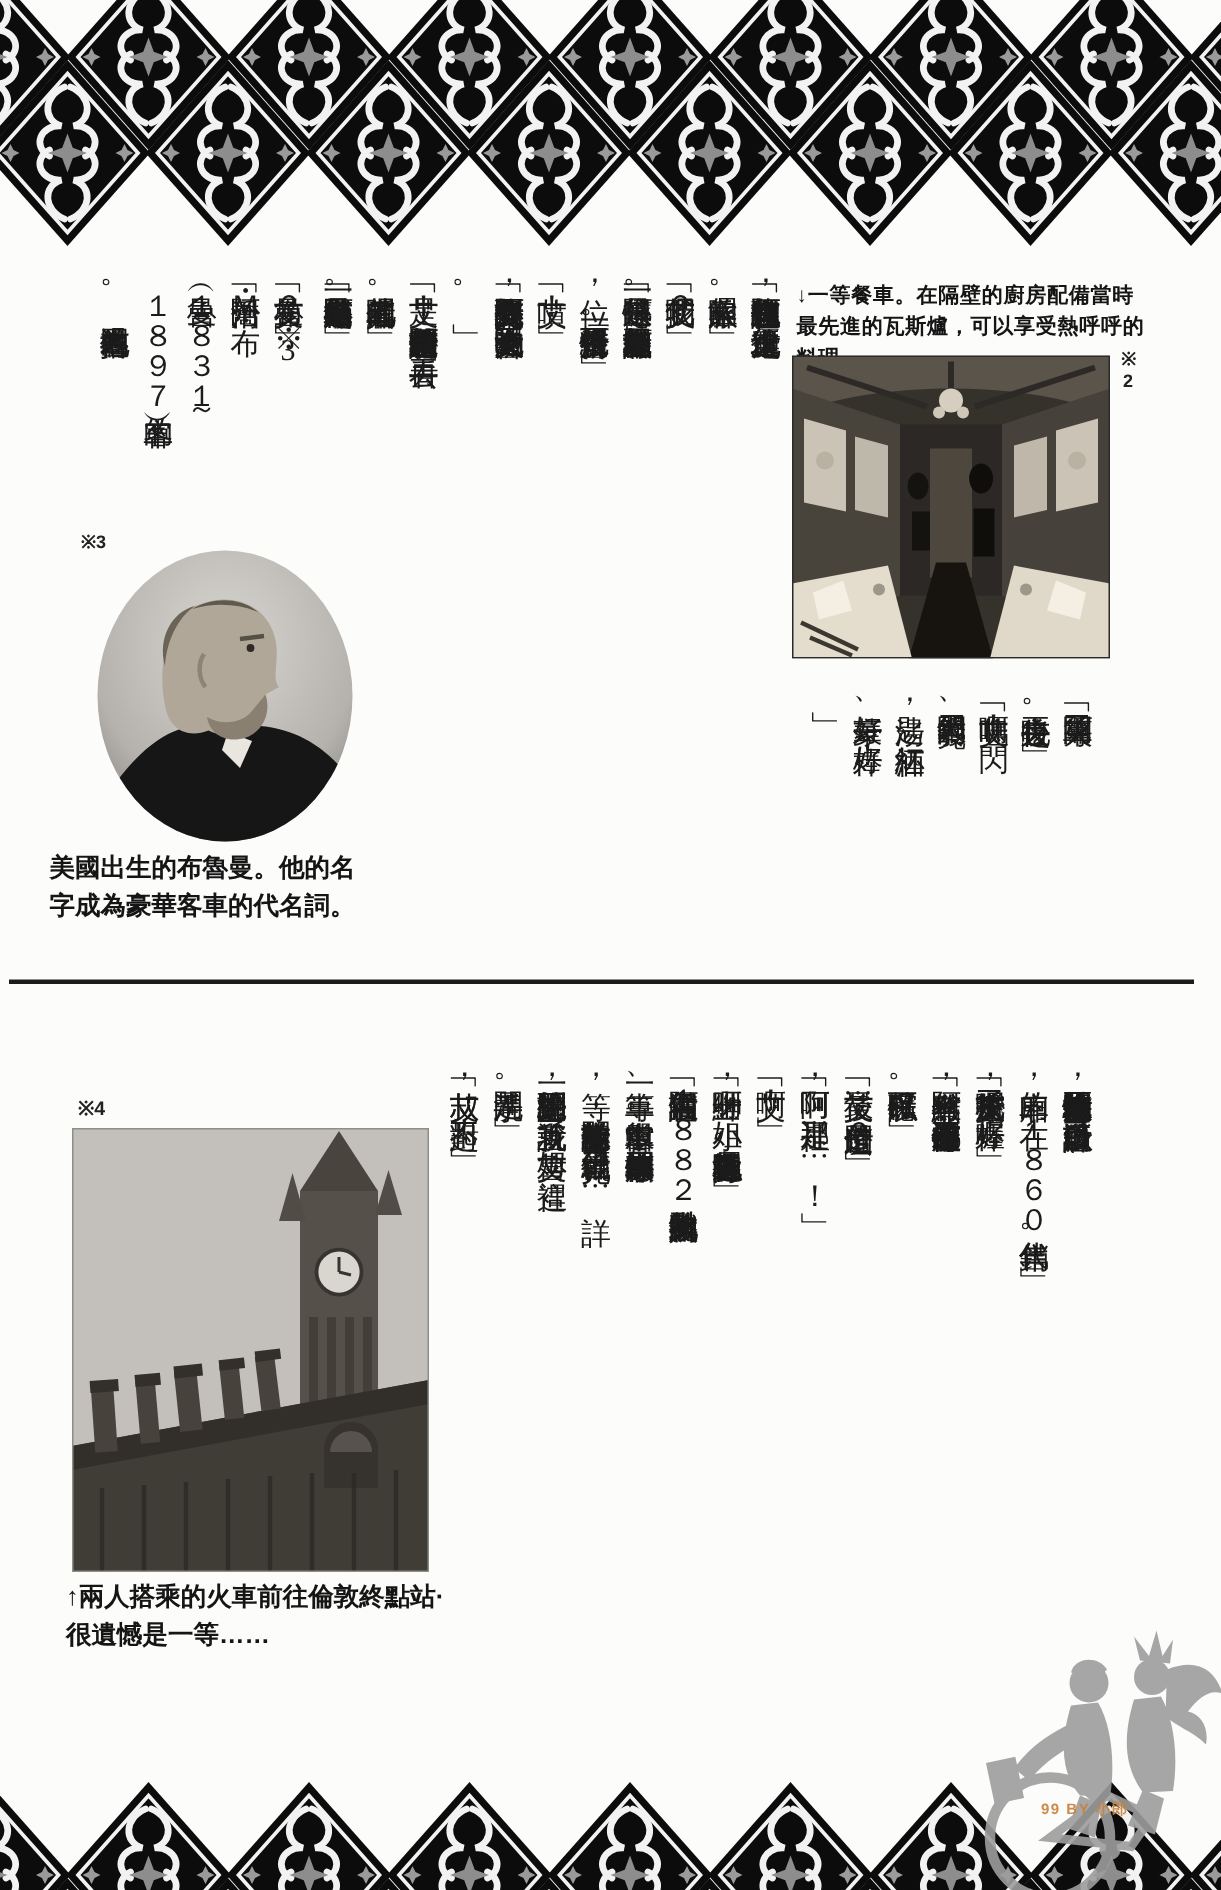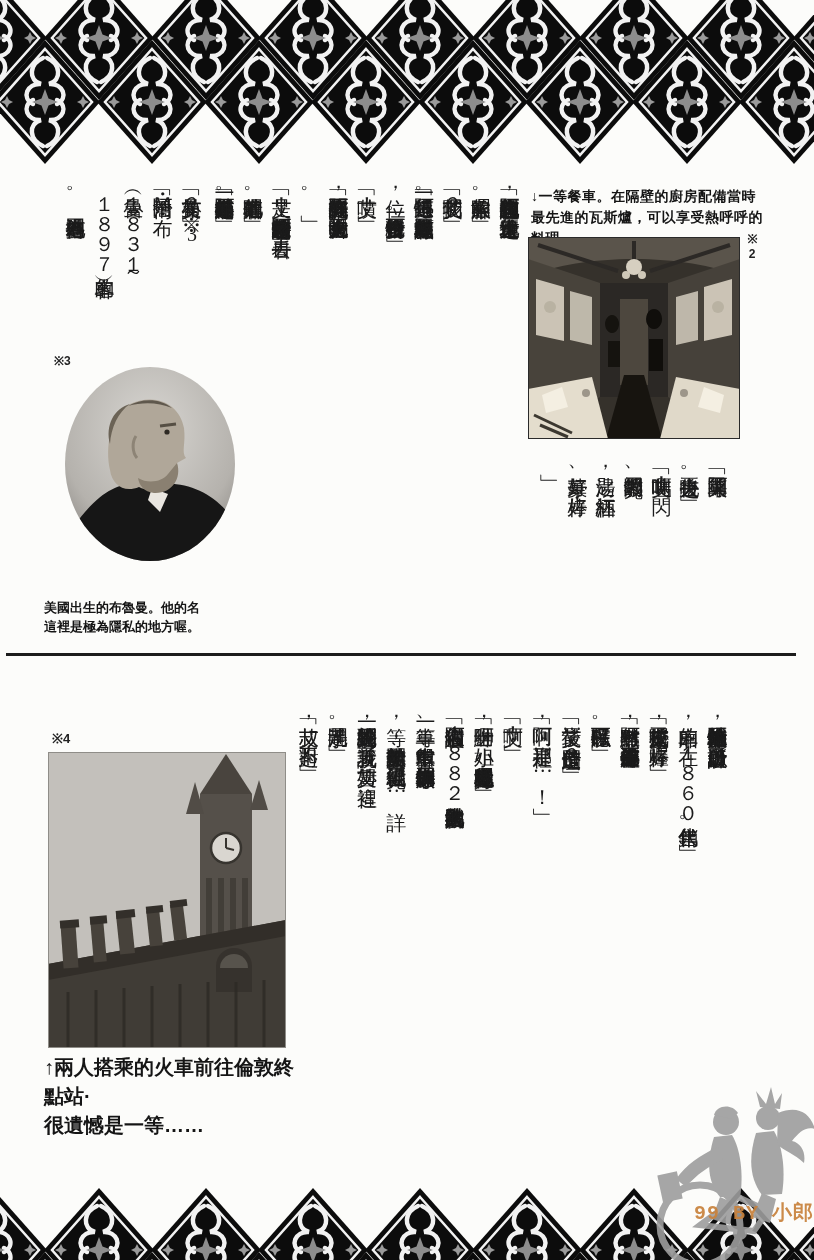--- a/index.html
+++ b/index.html
@@ -22,36 +22,36 @@
   .cols-b{top:183px;left:58px;width:148px;height:218px;line-height:29px;}
   .cols-photo{top:462px;left:534px;width:198px;height:188px;line-height:28px;}
   .cols-bottom{top:712px;left:292px;width:440px;height:480px;line-height:29.2px;}
 
   
   .caption{
     position:absolute;z-index:2;font-family:"Liberation Sans",sans-serif;
     font-weight:bold;color:#151515;
   }
   .cap-dining{left:531px;top:186px;width:234px;font-size:14px;line-height:1.5;letter-spacing:.5px;}
-  .cap-portrait{left:44px;top:567px;width:215px;font-size:13px;line-height:1.45;margin-top:32px;}
-  .cap-station{left:44px;top:1053px;width:260px;font-size:20px;line-height:1.45;}
+  .cap-portrait{left:33px;top:567px;width:215px;font-size:17px;line-height:1.45;}
+  .cap-station{left:44px;top:1053px;width:260px;font-size:17px;line-height:1.45;}
 
   
   .ref{position:absolute;z-index:2;font-family:"Liberation Sans",sans-serif;font-weight:bold;color:#222;}
   .ref-2{left:744px;top:230px;font-size:12px;writing-mode:vertical-rl;text-orientation:upright;}
   .ref-3{left:54px;top:352px;font-size:12px;}
   .ref-4{left:52px;top:729px;font-size:13px;}
 
   .photo-frame{position:absolute;z-index:2;}
   .divider{position:absolute;z-index:2;left:6px;top:653px;width:790px;height:3px;background:#1c1c1c;}
 
   .watermark-text{
     position:absolute;z-index:4;left:694px;top:1199px;
-    font-family:Liberation Mono, monospace;font-weight:bold;
-    font-size:20px;letter-spacing:1px;color:#c8823c;opacity:.92;
+    font-family:Liberation Sans, sans-serif;font-weight:bold;
+    font-size:10px;letter-spacing:1px;color:#c8823c;opacity:.92;
   }
 </style>
 </head>
 <body>
 
 <div class="page">
 
   <svg class="deco" width="814" height="1260" viewBox="0 0 814 1260">
     <defs>
       <g id="motif">
@@ -217,21 +217,21 @@
       <path d="M66,38 C54,46 47,62 46,78 C41,60 50,42 66,38 Z" fill="#6b6356"></path>
       <path d="M64,40 C78,32 96,32 108,42 C94,36 78,36 64,40 Z" fill="#5f584d"></path>
       <circle cx="103" cy="66" r="2.6" fill="#2e2a24"></circle>
       <path d="M96,60 L112,58" stroke="#564f44" stroke-width="3"></path>
       <path d="M72,70 C68,76 68,86 73,92" stroke="#8d8476" stroke-width="3" fill="none"></path>
     </g>
   </svg>
 
   <div class="caption cap-portrait">
     <div>美國出生的布魯曼。他的名</div>
-    <div>這裡是極為隱私的地方喔。</div>
+    <div>字成為豪華客車的代名詞。</div>
   </div>
 
   <div class="divider"></div>
 
   <div class="vblock cols-bottom">
     <p>臥鋪車廂旅行的不愉快經驗，所以自己設計了舒適</p>
     <p>的車廂，在１８６０年代銷售。」</p>
     <p>艾「座椅變成了床呢，好棒喔！」</p>
     <p>阿「雖然有點窄，不過每個座位都有厚厚的簾子，</p>
     <p>可以確保隱私。」</p>

